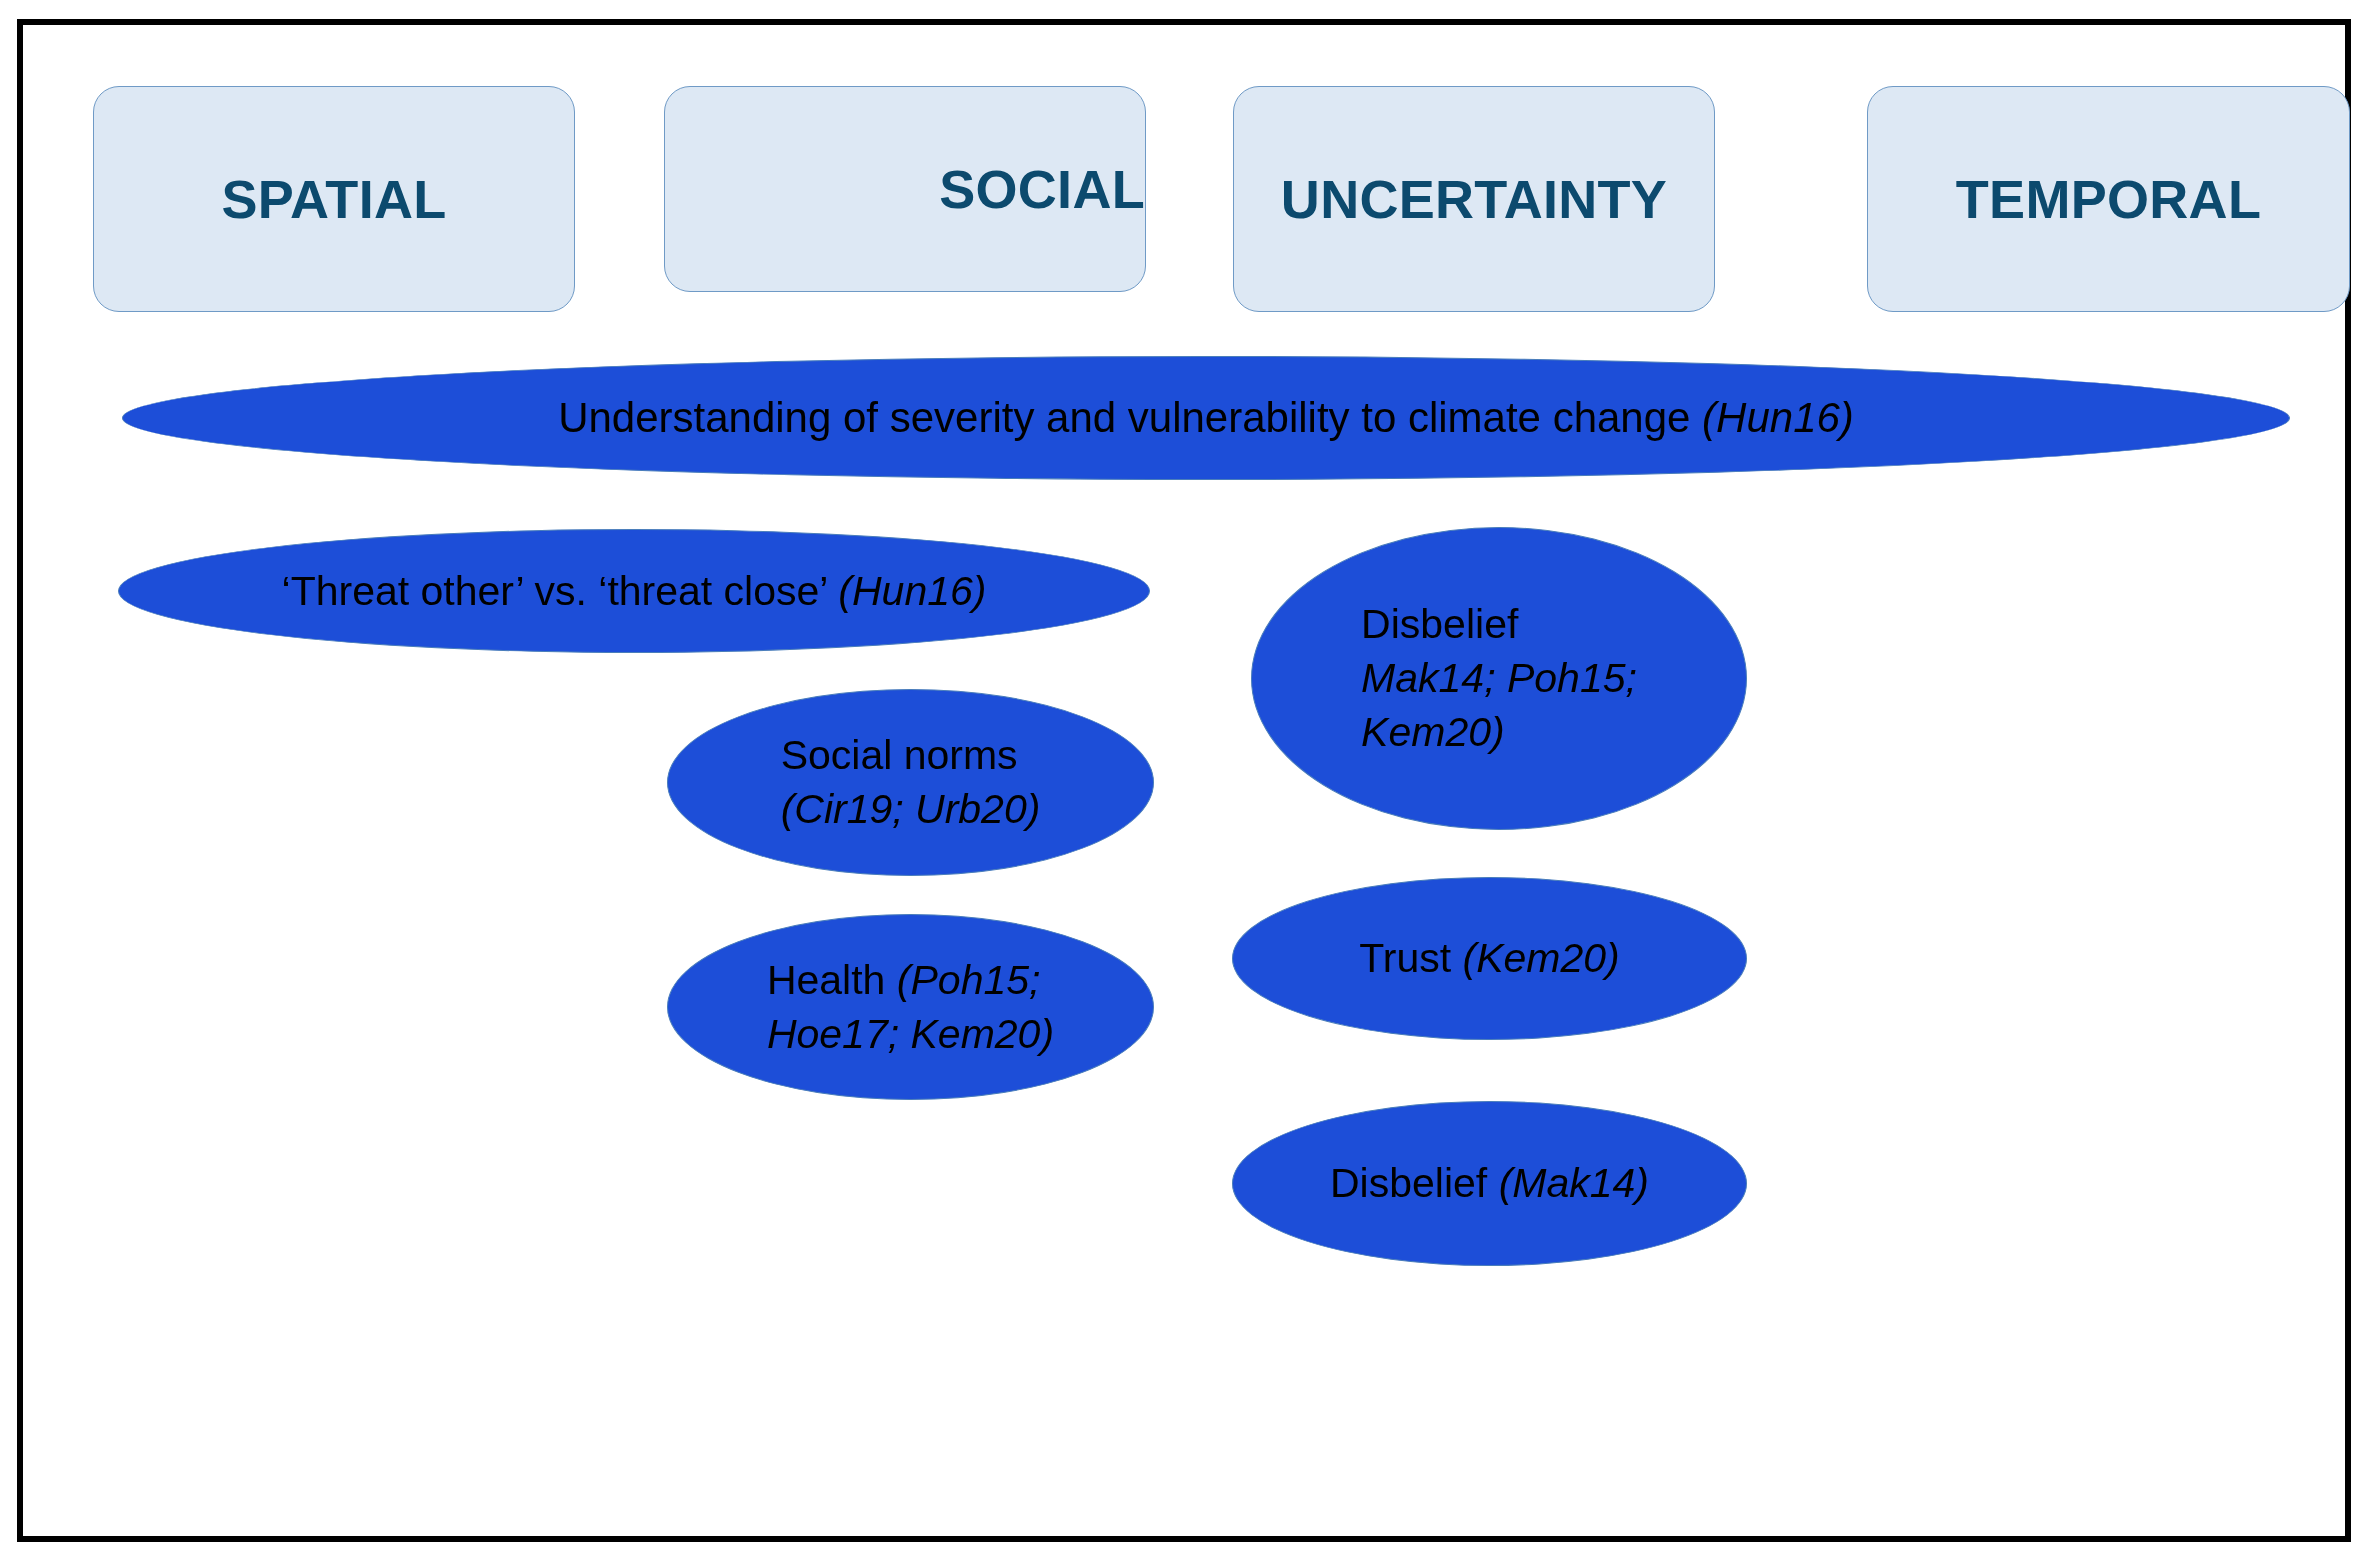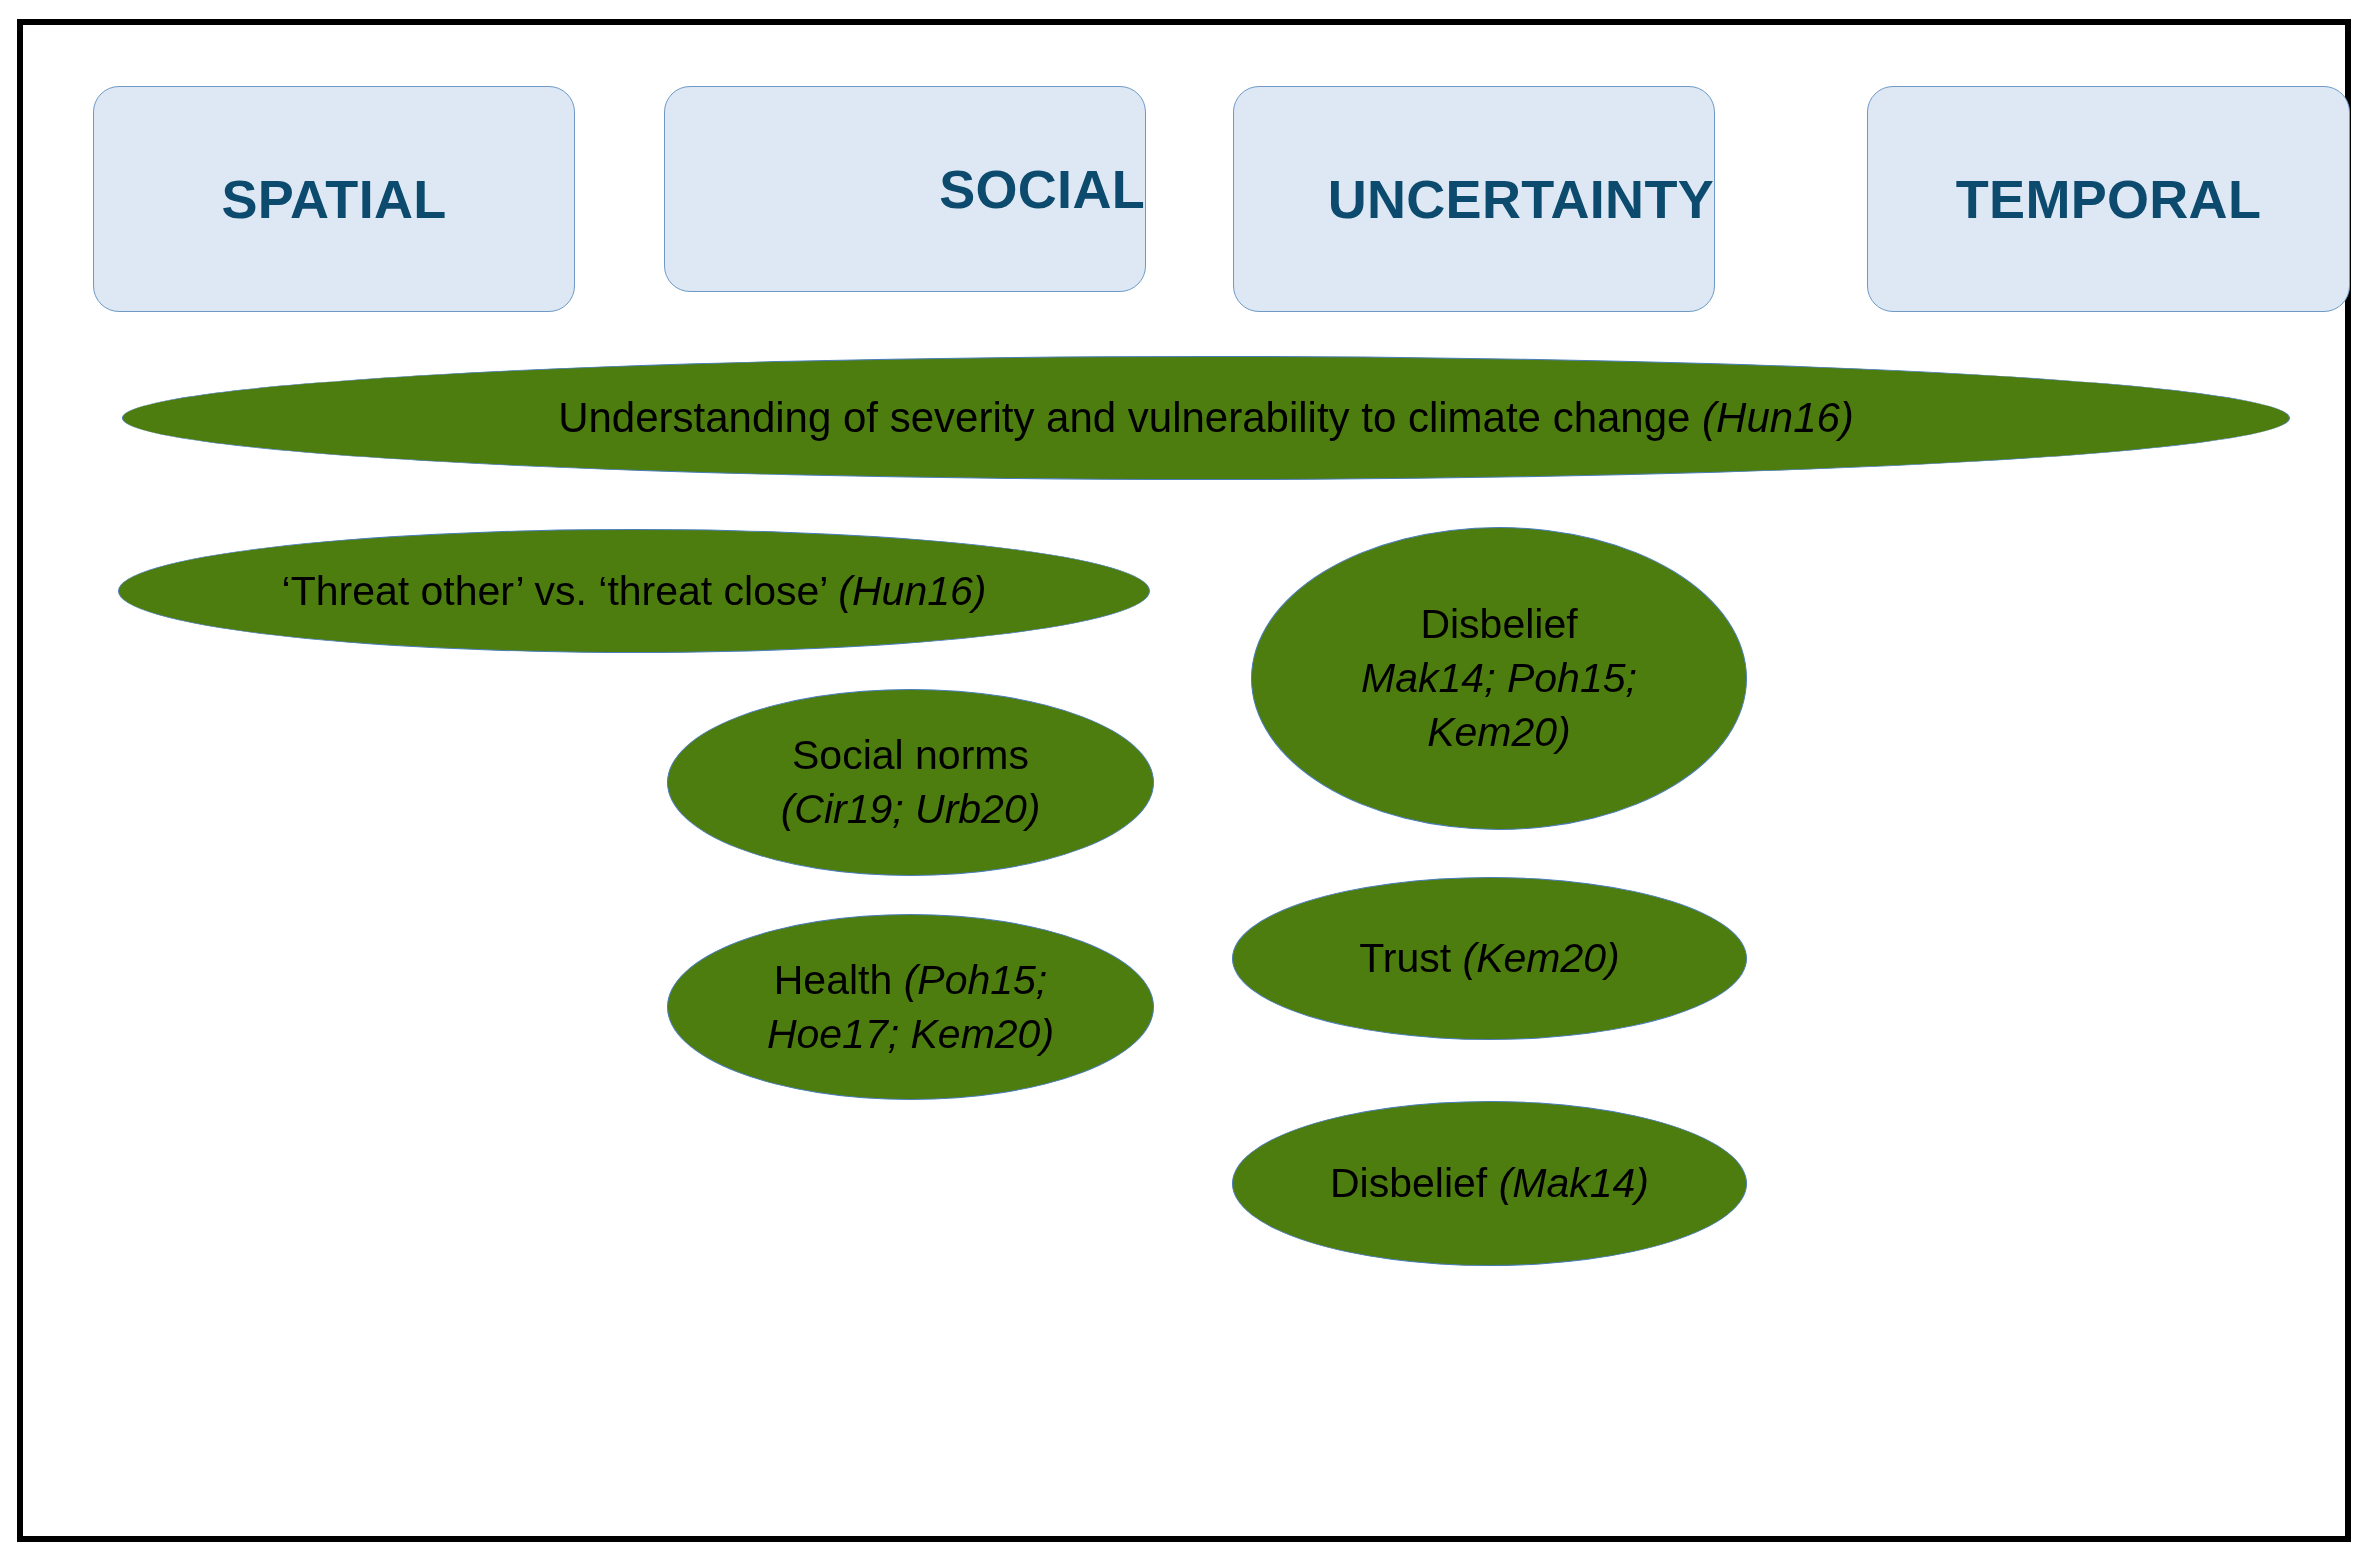--- a/index.html
+++ b/index.html
@@ -45,26 +45,26 @@
     color: #0c4a6e;
     letter-spacing: 0.3px;
     line-height: 1;
     white-space: nowrap;
   }
   
   .ellipse {
     position: absolute;
     border: 1.9px solid #4a7ebb;
     border-radius: 50%;
-    background: #4d7c0f;
+    background: #1d4ed8;
     box-sizing: border-box;
     display: flex;
     align-items: center;
     justify-content: center;
-    text-align: center;
+    text-align: left;
   }
   .etext {
     font-size: 41px;
     color: #000000;
     line-height: 1.32;
     padding: 0 3.7px;
   }
   .etext .cite {
     font-style: italic;
   }
@@ -80,21 +80,21 @@
   <div class="frame">
 
     <div class="cat-box" style="left:70px; top:61px; width:482px; height:226px;">
       <span class="cat-label">SPATIAL</span>
     </div>
 
     <div class="cat-box" style="left:641px; top:61px; width:482px; height:206px;justify-content:flex-end;">
       <span class="cat-label">SOCIAL</span>
     </div>
 
-    <div class="cat-box" style="left:1210px; top:61px; width:482px; height:226px;justify-content:flex-end;">
+    <div class="cat-box" style="left:1210px; top:61px; width:482px; height:226px;">
       <span class="cat-label">UNCERTAINTY</span>
     </div>
 
     <div class="cat-box" style="left:1844px; top:61px; width:483px; height:226px;">
       <span class="cat-label">TEMPORAL</span>
     </div>
 
     <div class="ellipse" style="left:99px; top:331px; width:2168px; height:124px;">
       <div class="etext big nowrap">
         <span>Understanding of severity and vulnerability to climate change </span><span class="cite">(Hun16)</span>

